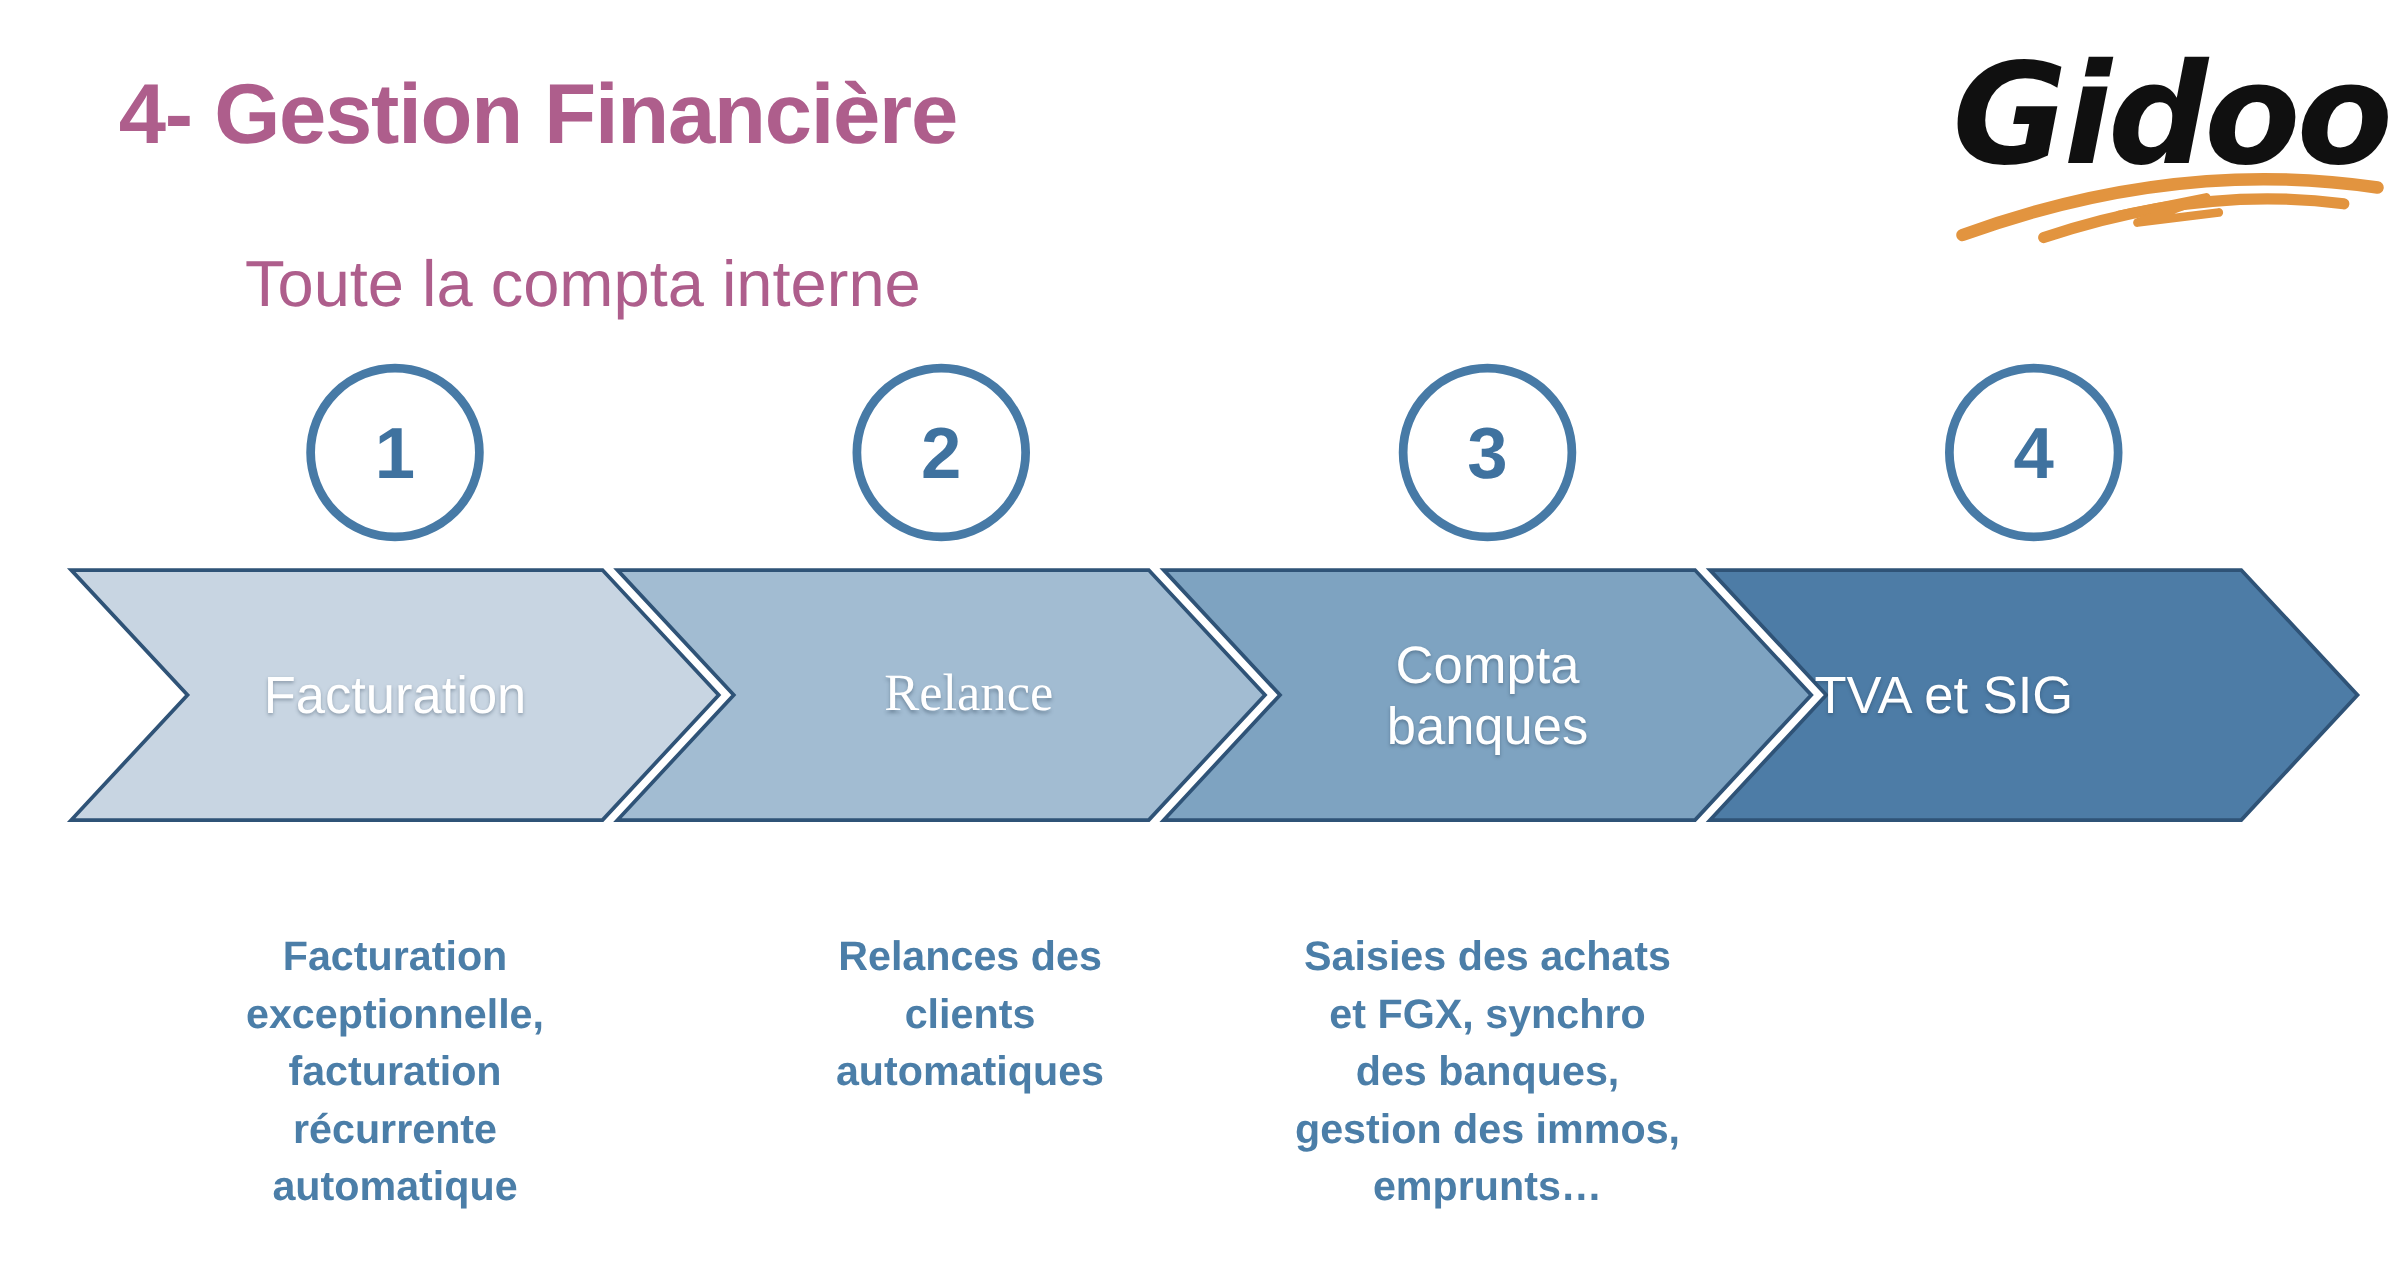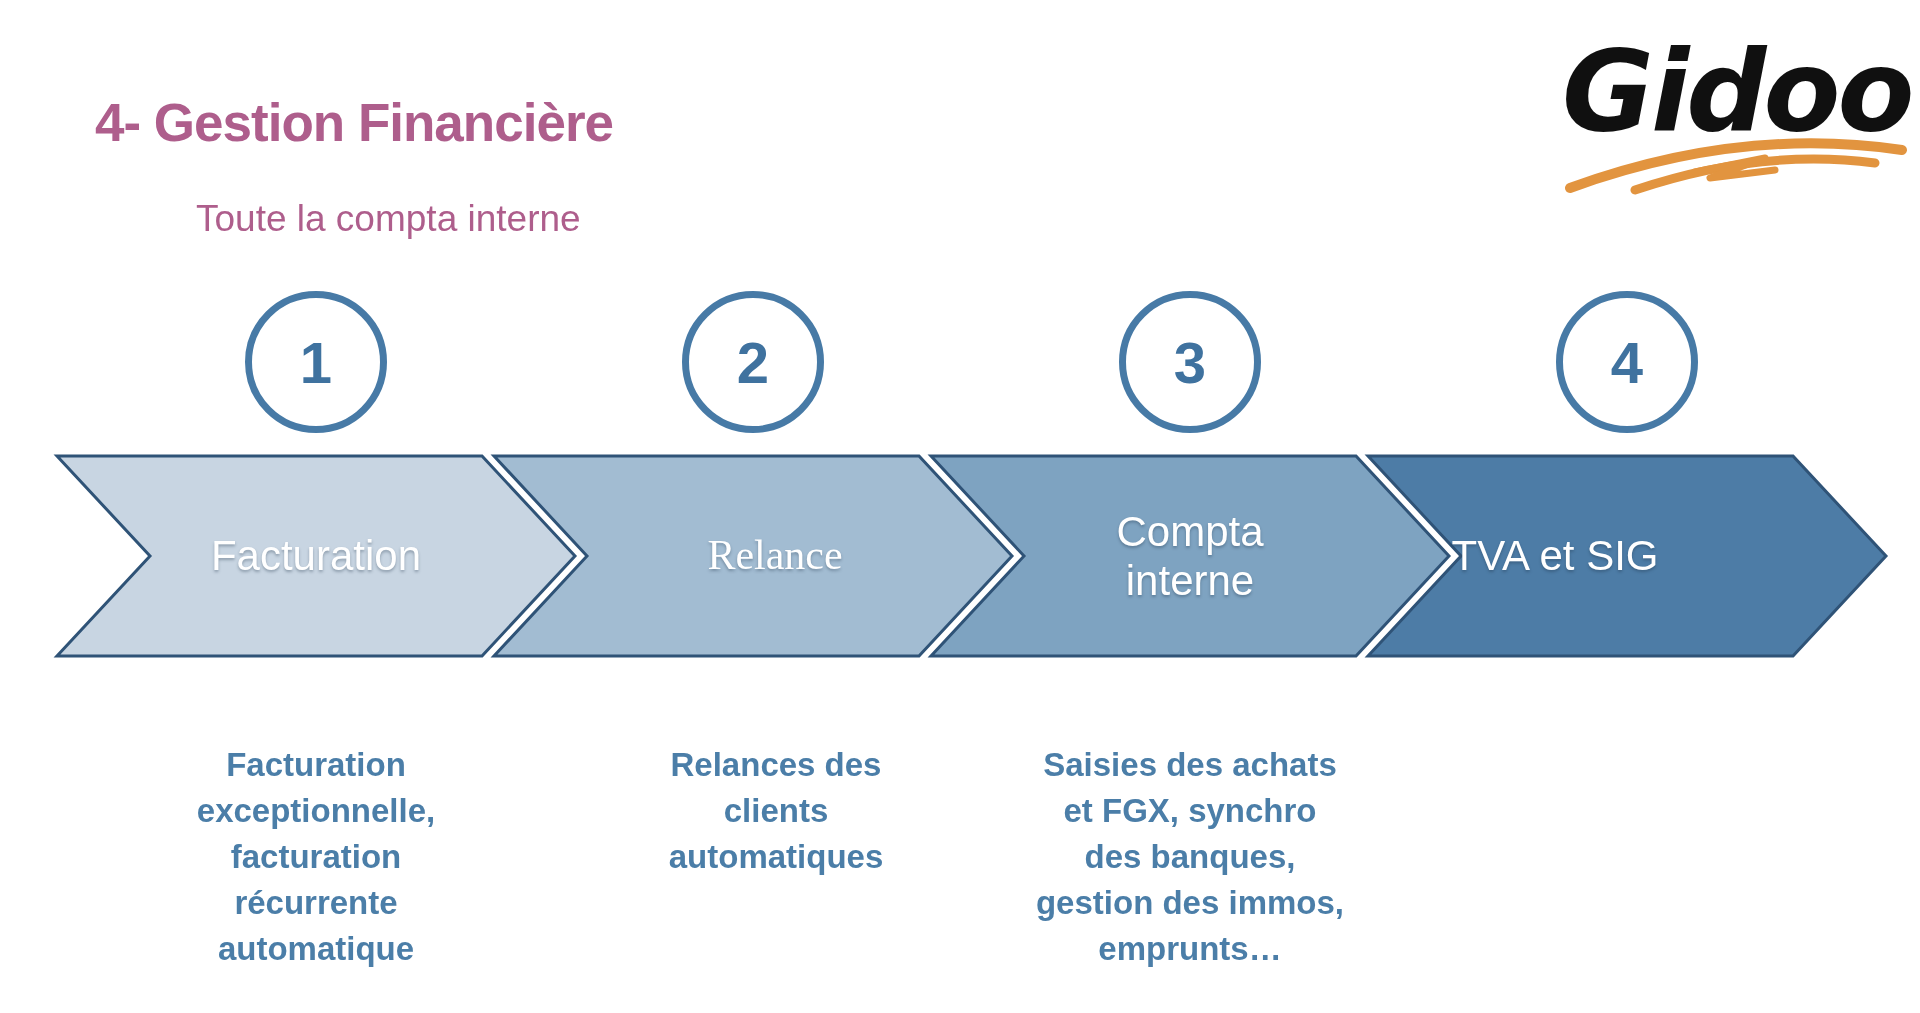--- a/index.html
+++ b/index.html
@@ -9,33 +9,32 @@
     height: 1013px;
     background: #ffffff;
     overflow: hidden;
     font-family: "Liberation Sans", sans-serif;
   }
 
   .page-title {
     position: absolute;
     left: 95px;
     top: 52px;
-    font-size: 53px;
+    font-size: 68px;
     font-weight: bold;
     color: #ae5e8c;
     letter-spacing: -1px;
     white-space: nowrap;
-    margin-top: 40px;
   }
 
   .page-subtitle {
     position: absolute;
     left: 196px;
     top: 198px;
-    font-size: 37px;
+    font-size: 52px;
     color: #ae5e8c;
     white-space: nowrap;
   }
 
   .logo {
     position: absolute;
     left: 1540px;
     top: 0px;
     width: 380px;
     height: 210px;
@@ -135,21 +134,21 @@
   <svg class="flow-svg" viewBox="0 0 1920 1013" width="1920" height="1013">
     <polygon points="57,456 482,456 575,556 482,656 57,656 150,556" fill="#c8d5e2"></polygon>
     <polygon points="494,456 919,456 1012,556 919,656 494,656 587,556" fill="#a2bcd2"></polygon>
     <polygon points="931,456 1356,456 1449,556 1356,656 931,656 1024,556" fill="#7ea3c1"></polygon>
     <polygon points="1368,456 1793,456 1886,556 1793,656 1368,656 1461,556" fill="#4d7ca6"></polygon>
   </svg>
 
   <div class="arrow-label l1">Facturation</div>
   <div class="arrow-label l2">Relance</div>
   <div class="arrow-label l3">Compta
-interne</div>
+banques</div>
   <div class="arrow-label l4">TVA et SIG</div>
 
   <div class="step-description d1">Facturation
 exceptionnelle,
 facturation
 récurrente
 automatique</div>
   <div class="step-description d2">Relances des
 clients
 automatiques</div>

